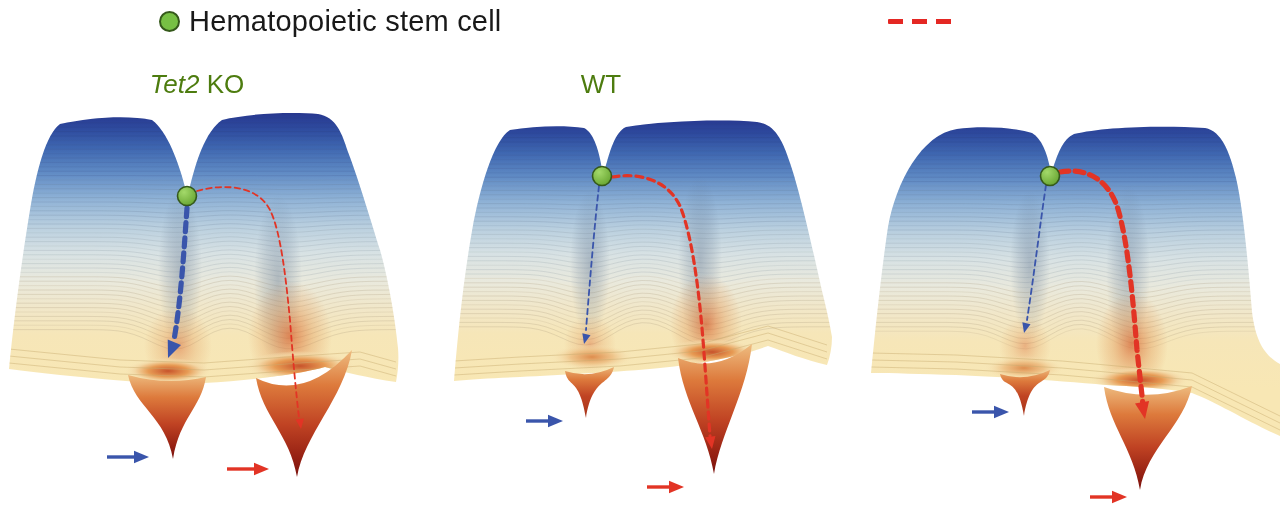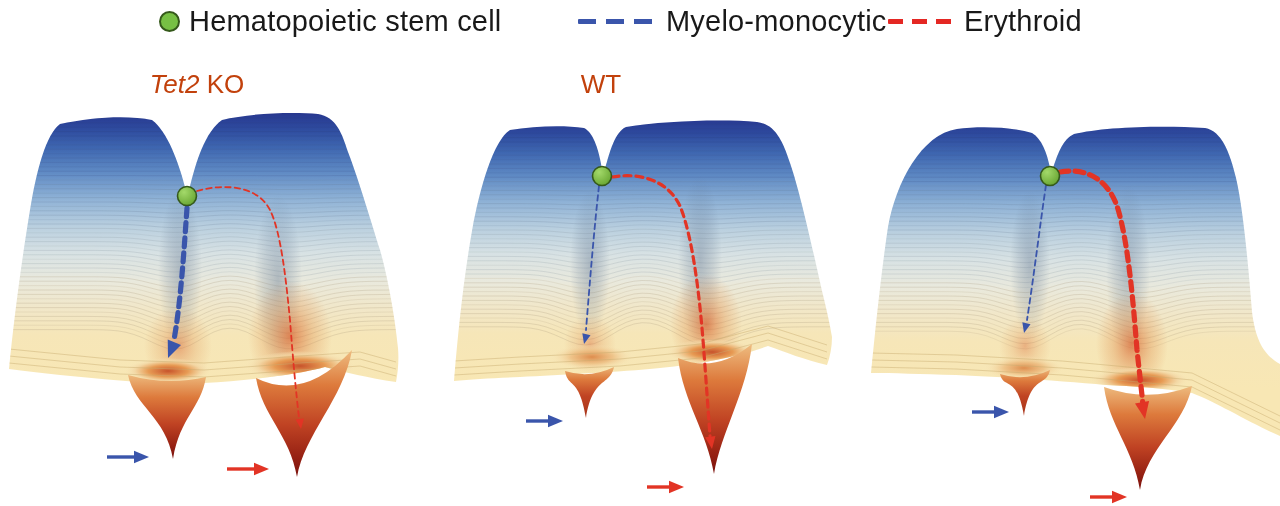--- a/index.html
+++ b/index.html
@@ -6,21 +6,21 @@
   .stage{position:relative;width:1280px;height:506px;background:#fff;overflow:hidden;
          font-family:"Liberation Sans", sans-serif;}
   .stage svg{position:absolute;left:0;top:0;}
   .legend-item{position:absolute;top:6px;display:flex;align-items:center;height:30px;
                font-size:29px;color:#191919;letter-spacing:0.2px;}
   .hsc-dot{width:21px;height:21px;border-radius:50%;background:#77c044;border:2px solid #35591b;
            box-sizing:border-box;margin-right:9px;}
   .dash-swatch{height:5px;border-radius:1px;margin-right:12px;display:inline-block;}
   .dash-blue{width:76px;background:repeating-linear-gradient(90deg,#3a55ab 0 18px,transparent 18px 28px);}
   .dash-red{width:64px;background:repeating-linear-gradient(90deg,#e42723 0 15px,transparent 15px 24px);}
-  .panel-title{position:absolute;top:69px;transform:translateX(-50%);font-size:26px;color:#c2410c;
+  .panel-title{position:absolute;top:69px;transform:translateX(-50%);font-size:26px;color:#4d7c0f;
                white-space:pre;}
   .panel-title .gene{font-style:italic;}
 </style>
 </head>
 <body>
 
 <div class="stage">
 
   <svg id="landscape-svg" width="1280" height="506" viewBox="0 0 1280 506">
       <defs>
@@ -379,25 +379,20 @@
         <polygon points="0,0 -15,6.3 -15,-6.3" fill="#3a55ab" transform="translate(1009,412) rotate(0)"></polygon>
         <line x1="1090" y1="497" x2="1112" y2="497" stroke="#e23425" stroke-width="3.4"></line>
         <polygon points="0,0 -15,6.3 -15,-6.3" fill="#e23425" transform="translate(1127,497) rotate(0)"></polygon>
       </g>
     </svg>
 
   <div class="legend-item" style="left:159px">
     <span class="hsc-dot"></span>
     <span>Hematopoietic stem cell</span>
   </div>
-  <div class="legend-item" style="left:578px">
-    <span class="dash-swatch dash-blue"></span>
-    <span>Myelo-monocytic</span>
-  </div>
   <div class="legend-item" style="left:888px">
     <span class="dash-swatch dash-red"></span>
-    <span>Erythroid</span>
   </div>
 
   <div class="panel-title" style="left:197px"><span class="gene">Tet2</span><span> KO</span></div>
   <div class="panel-title" style="left:601px"><span class="gene"></span><span>WT</span></div>
 
 </div>
 
 </body></html>

